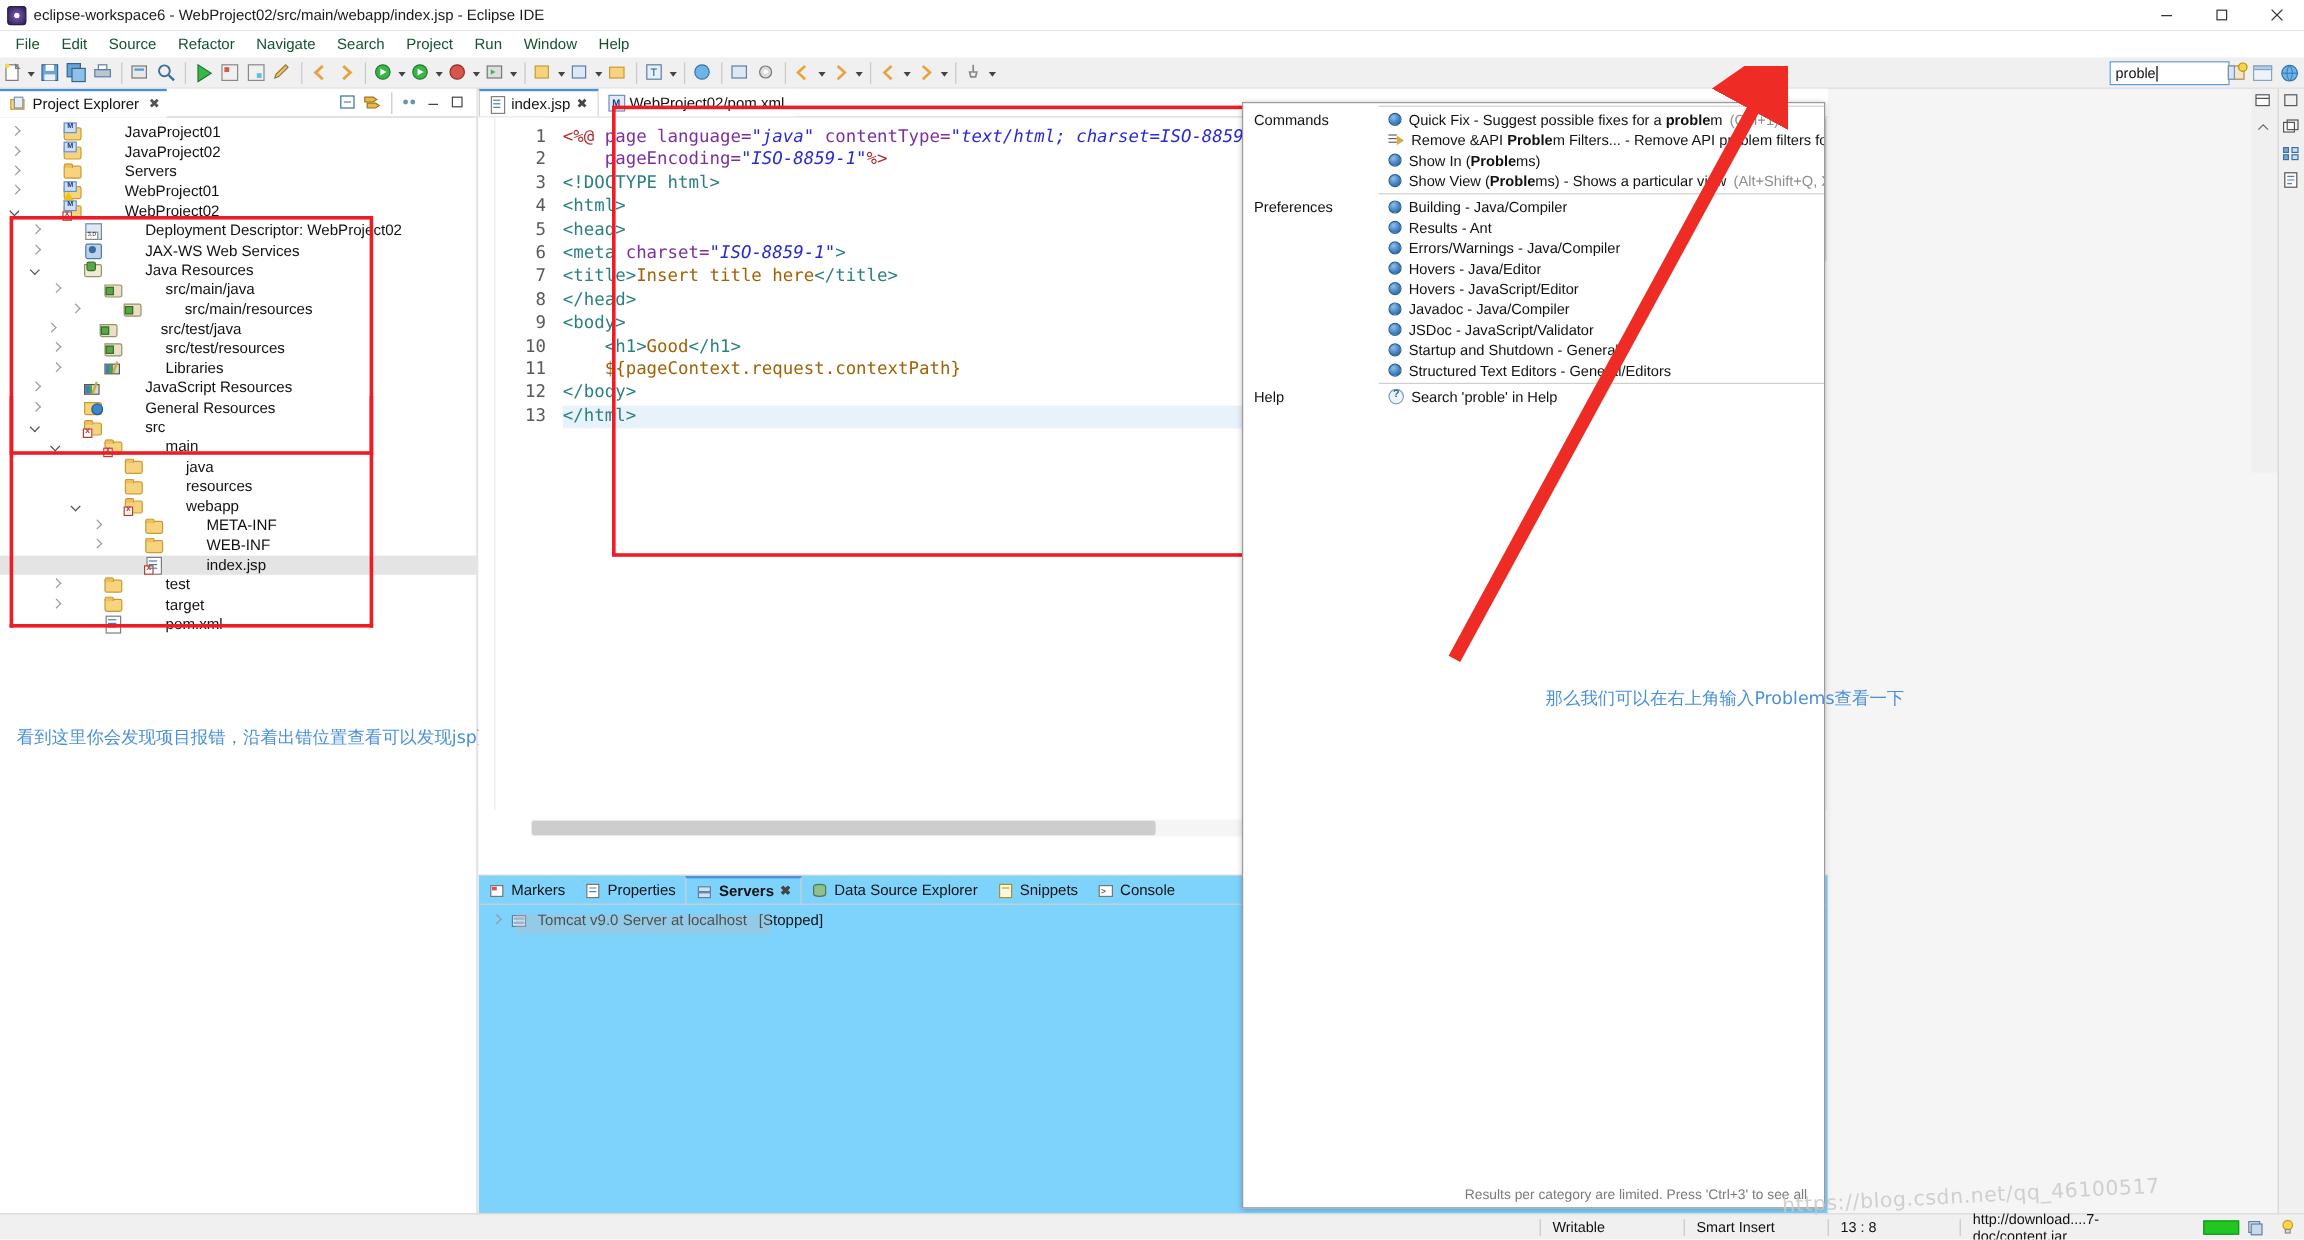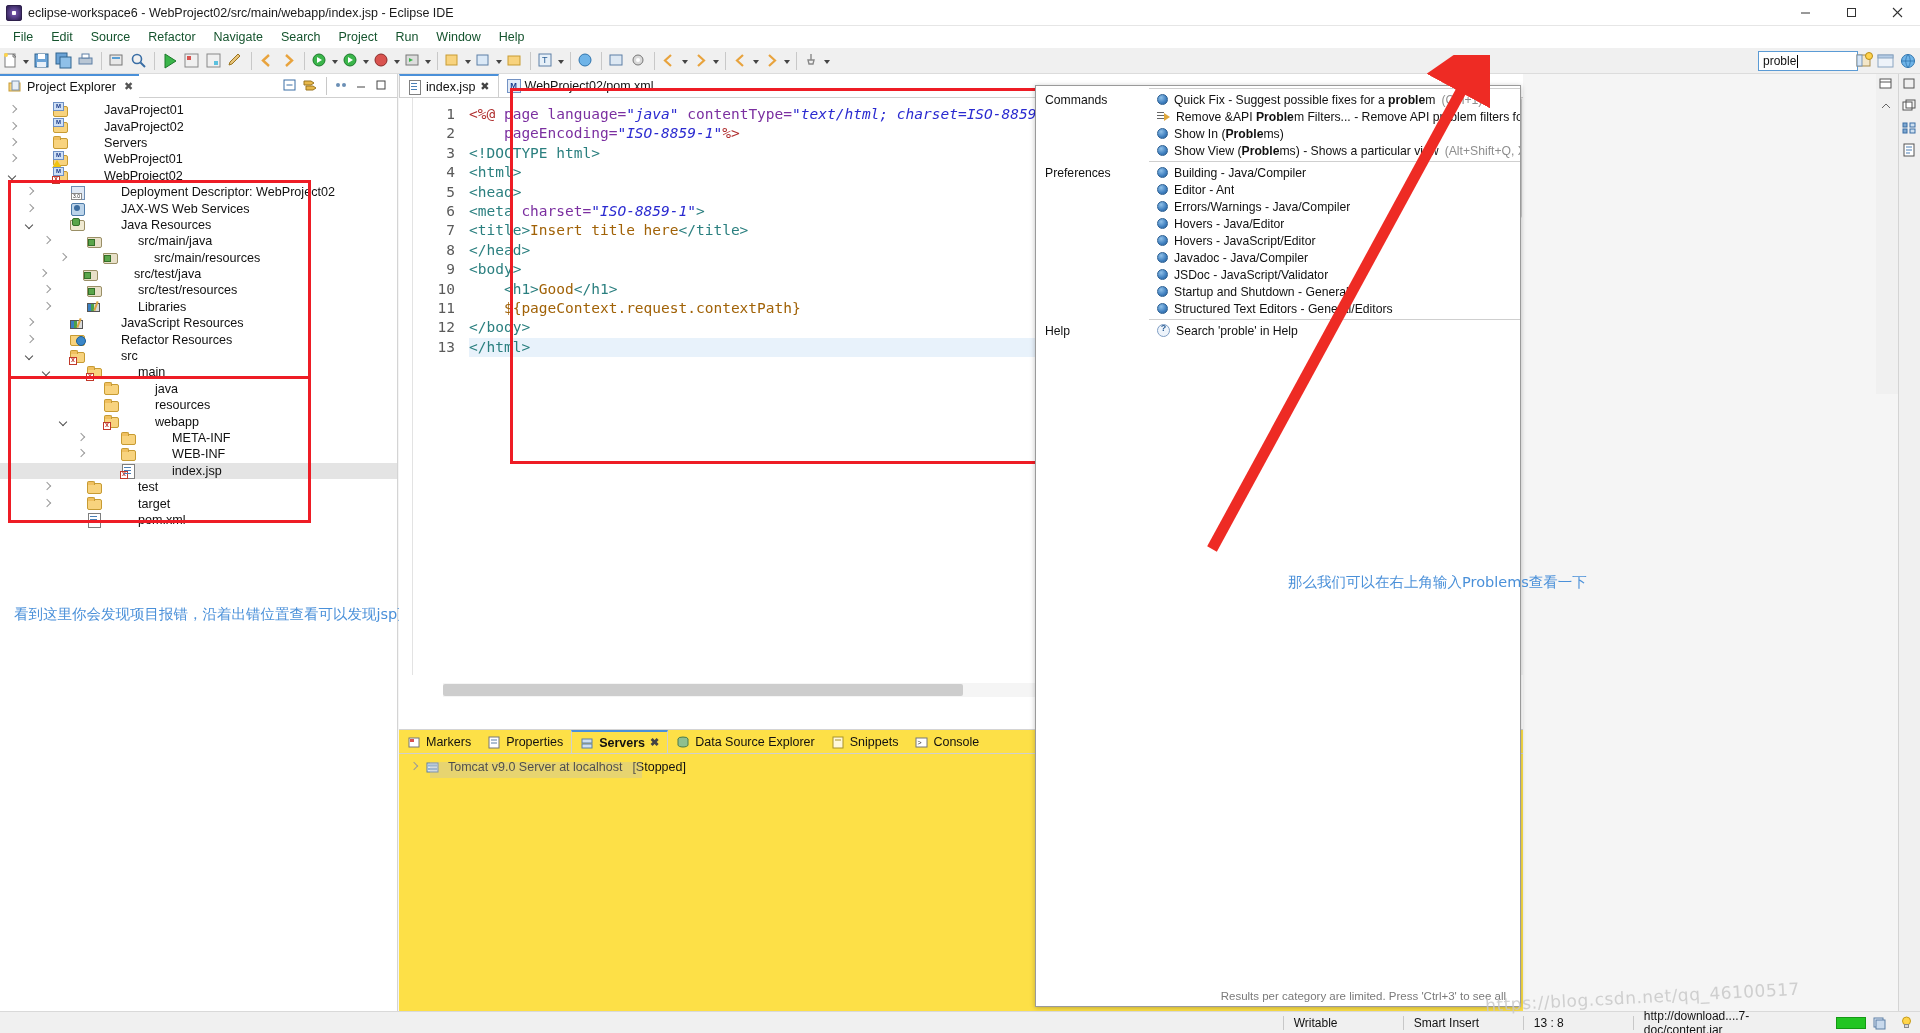--- a/index.html
+++ b/index.html
@@ -291,21 +291,21 @@
   .ed-hscroll {
     position: absolute; left: 44px; bottom: 32px; width: 1066px; height: 14px; background: #f5f5f5;
   }
   .ed-hscroll .thumb {
     position: absolute; left: 0; top: 1px; width: 520px; height: 12px; background: #cdcdcd; border-radius: 2px;
   }
 
   
   .bottom-stack {
     position: absolute; left: 399px; top: 729px; width: 1124px; height: 294px;
-    background: #fde047; border-top: 1px solid #d4d4d4;
+    background: #7dd3fc; border-top: 1px solid #d4d4d4;
   }
   .bs-tabbar { height: 24px; display: flex; align-items: center; border-bottom: 1px solid #cfcfcf; }
   .bs-tab {
     display: flex; align-items: center; height: 24px; padding: 0 8px; gap: 5px;
     font-size: 12.5px; color: #111;
   }
   .bs-tab.active { border-top: 2px solid #4a90d9; border-left: 1px solid #cfcfcf; border-right: 1px solid #cfcfcf; font-weight: bold; }
   .bs-ico { width: 14px; height: 14px; position: relative; flex: none; }
   .bs-body { padding-top: 4px; font-size: 12.5px; color: #111; }
   .server-row { display: flex; align-items: center; gap: 4px; padding-left: 8px; height: 18px; }
@@ -708,21 +708,21 @@
           <span class="lbl">Libraries</span>
         </div>
         <div class="row" style="padding-left: 23px;">
           <span class="twisty closed"></span>
           <span class="ico ic-lib"></span>
           <span class="lbl">JavaScript Resources</span>
         </div>
         <div class="row" style="padding-left: 23px;">
           <span class="twisty closed"></span>
           <span class="ico ic-globe"></span>
-          <span class="lbl">Refactor Resources</span>
+          <span class="lbl">General Resources</span>
         </div>
         <div class="row" style="padding-left: 23px;">
           <span class="twisty open"></span>
           <span class="ico ic-folder">
             <span class="err-badge"></span>
           </span>
           <span class="lbl">src</span>
         </div>
         <div class="row" style="padding-left: 40px;">
           <span class="twisty open"></span>
@@ -973,21 +973,21 @@
           <div class="qa-cat">Preferences</div>
           <div class="qa-item">
             <span class="qa-bullet"></span>
             <span style="white-space: nowrap;"><span>Building - Java/Compiler</span></span>
           </div>
         </div>
         <div class="qa-row">
           <div class="qa-cat"></div>
           <div class="qa-item">
             <span class="qa-bullet"></span>
-            <span style="white-space: nowrap;"><span>Editor - Ant</span></span>
+            <span style="white-space: nowrap;"><span>Results - Ant</span></span>
           </div>
         </div>
         <div class="qa-row">
           <div class="qa-cat"></div>
           <div class="qa-item">
             <span class="qa-bullet"></span>
             <span style="white-space: nowrap;"><span>Errors/Warnings - Java/Compiler</span></span>
           </div>
         </div>
         <div class="qa-row">

